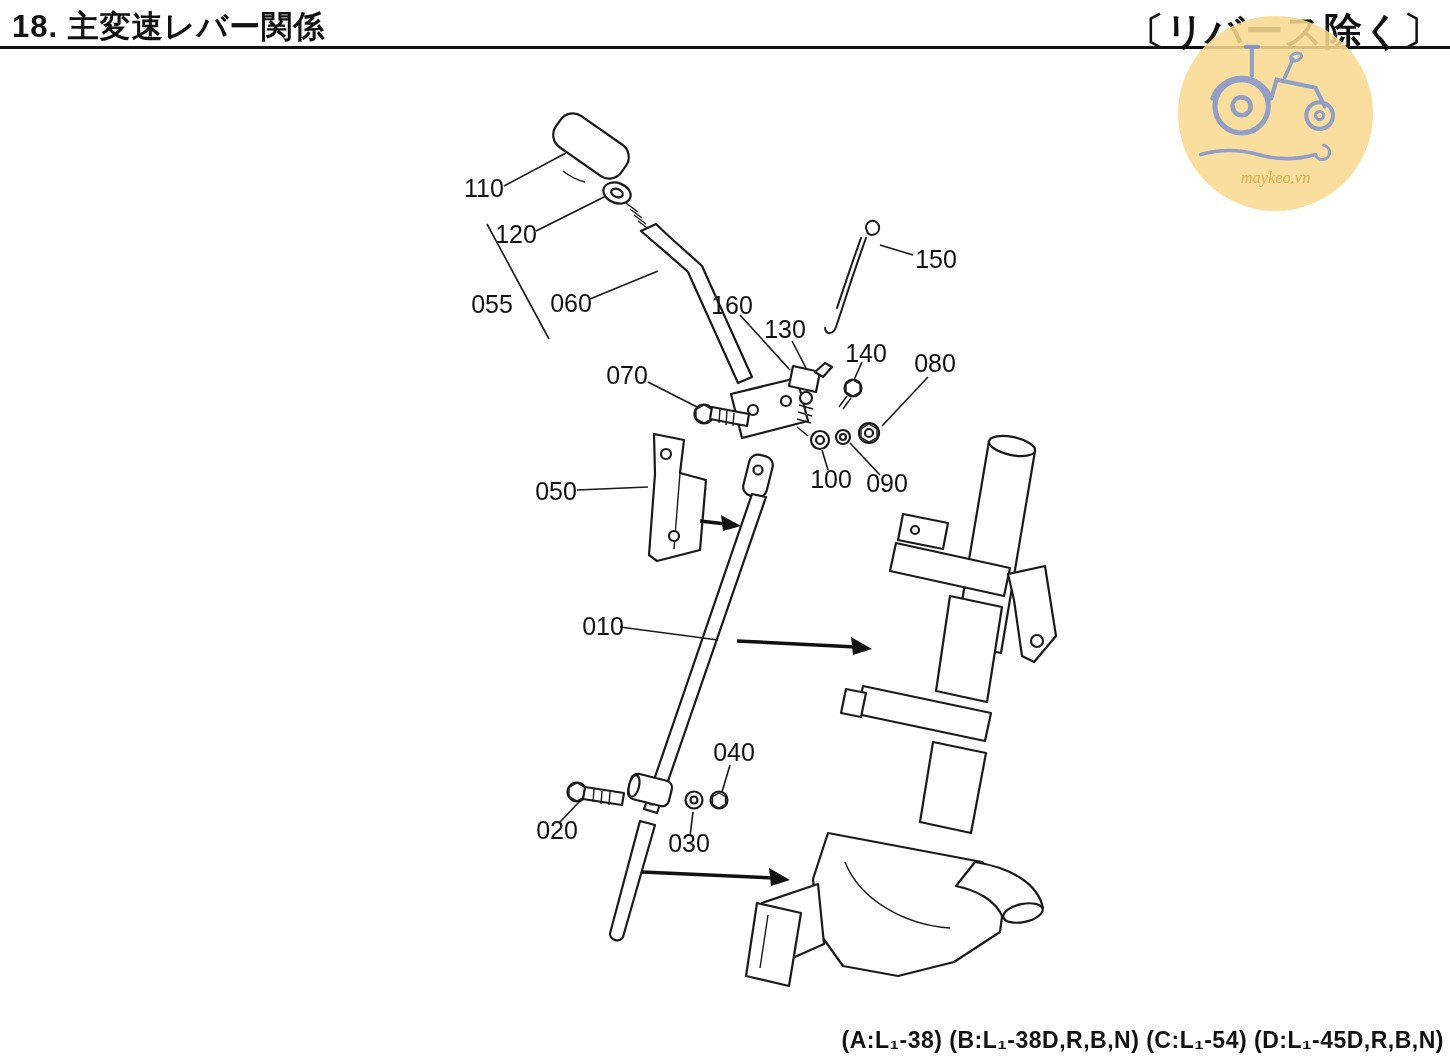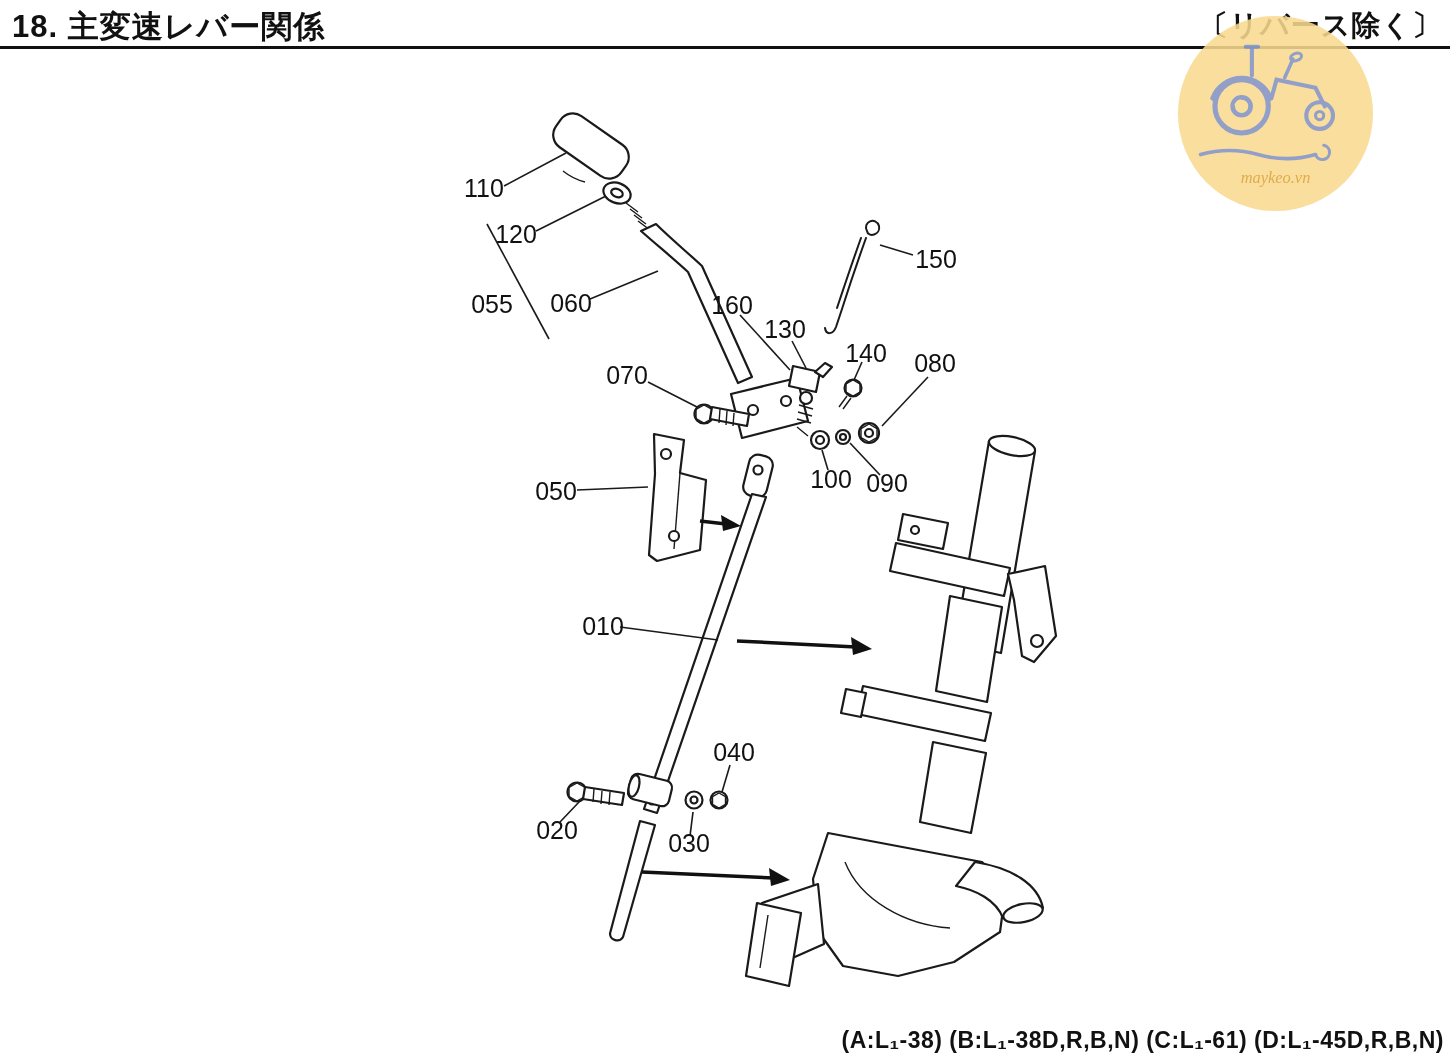--- a/index.html
+++ b/index.html
@@ -1,19 +1,19 @@
 <!DOCTYPE html>
 <html><head>
 <meta charset="utf-8">
 <style>
   html,body{margin:0;padding:0;background:#fff;}
   .page{position:relative;width:1450px;height:1058px;background:#fff;overflow:hidden;
         font-family:"Liberation Sans", sans-serif;color:#111;}
   .header-title{position:absolute;left:12px;top:6px;font-size:31px;font-weight:bold;letter-spacing:1px;}
-  .header-note{position:absolute;right:8px;top:6px;font-size:29px;font-weight:bold;letter-spacing:1px;}
+  .header-note{position:absolute;right:8px;top:6px;font-size:38px;font-weight:bold;letter-spacing:1px;}
   .header-rule{position:absolute;left:0;top:46px;width:1450px;height:3px;background:#111;}
   .diagram-svg{position:absolute;left:0;top:0;width:1450px;height:1058px;}
   .part{fill:#fff;stroke:#1a1a1a;stroke-width:2.2;stroke-linejoin:round;}
   .thin{fill:none;stroke:#1a1a1a;stroke-width:1.4;}
   .thin2{fill:none;stroke:#1a1a1a;stroke-width:2;stroke-linecap:round;}
   .leader{stroke:#1a1a1a;stroke-width:1.6;}
   .arrowline{stroke:#111;stroke-width:3.5;fill:none;}
   .arrowhead{fill:#111;stroke:none;}
   .part-label{font:25px "Liberation Sans", sans-serif;fill:#111;text-anchor:middle;}
   .watermark{position:absolute;left:1178px;top:16px;width:195px;height:195px;opacity:.95;}
@@ -216,14 +216,14 @@
         <path d="M72,58 L72,30 M66,30 L78,30" stroke-width="4"></path>
         <path d="M104,60 L112,42" stroke-width="3.5"></path>
         <ellipse cx="115" cy="40" rx="5.5" ry="3.5" transform="rotate(-20 115 40)" stroke-width="3"></ellipse>
         <path d="M22,135 Q50,127 78,135 T134,135" stroke-width="3.5"></path>
         <path d="M134,135 a7,7 0 1 0 8,-9" stroke-width="3"></path>
       </g>
       <text x="95" y="163" text-anchor="middle" font-family="Liberation Serif, serif" font-style="italic" font-size="16" fill="#dfa843">maykeo.vn</text>
     </svg>
   </div>
 
-  <div class="footer-note">(A:L₁-38)  (B:L₁-38D,R,B,N)  (C:L₁-61)  (D:L₁-45D,R,B,N)</div>
+  <div class="footer-note">(A:L₁-38)  (B:L₁-38D,R,B,N)  (C:L₁-54)  (D:L₁-45D,R,B,N)</div>
 </div>
 
 </body></html>

